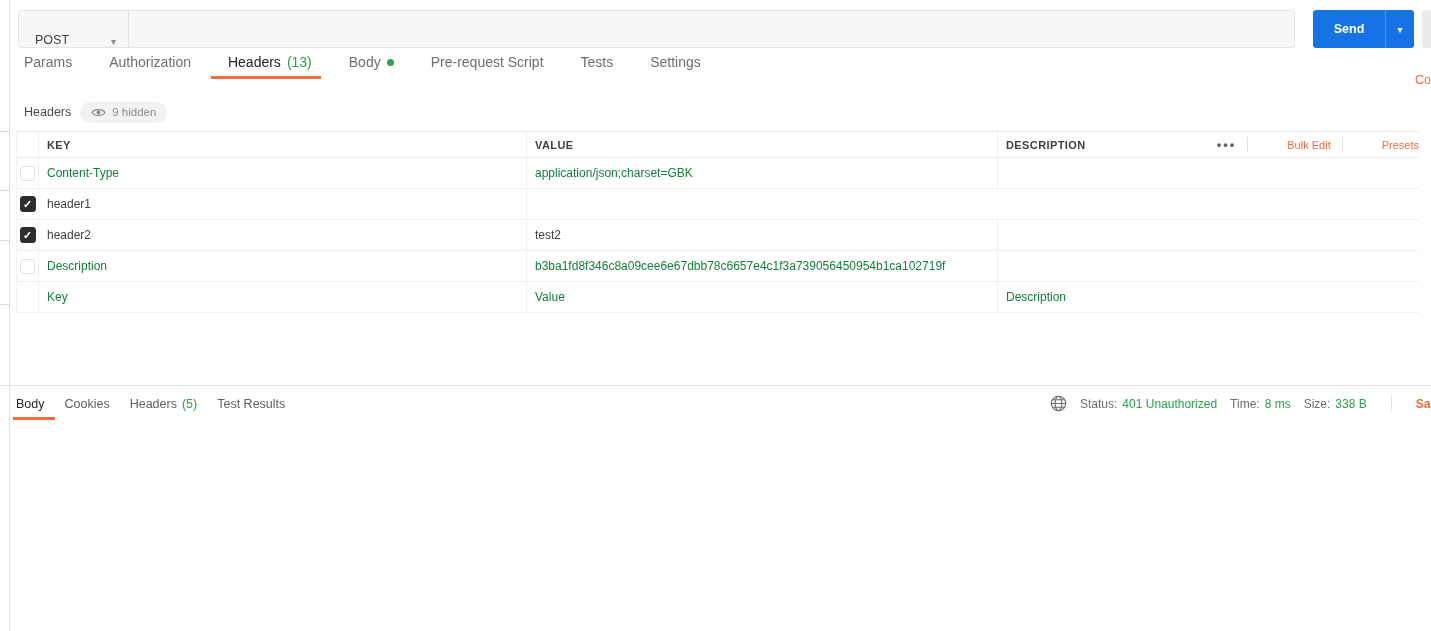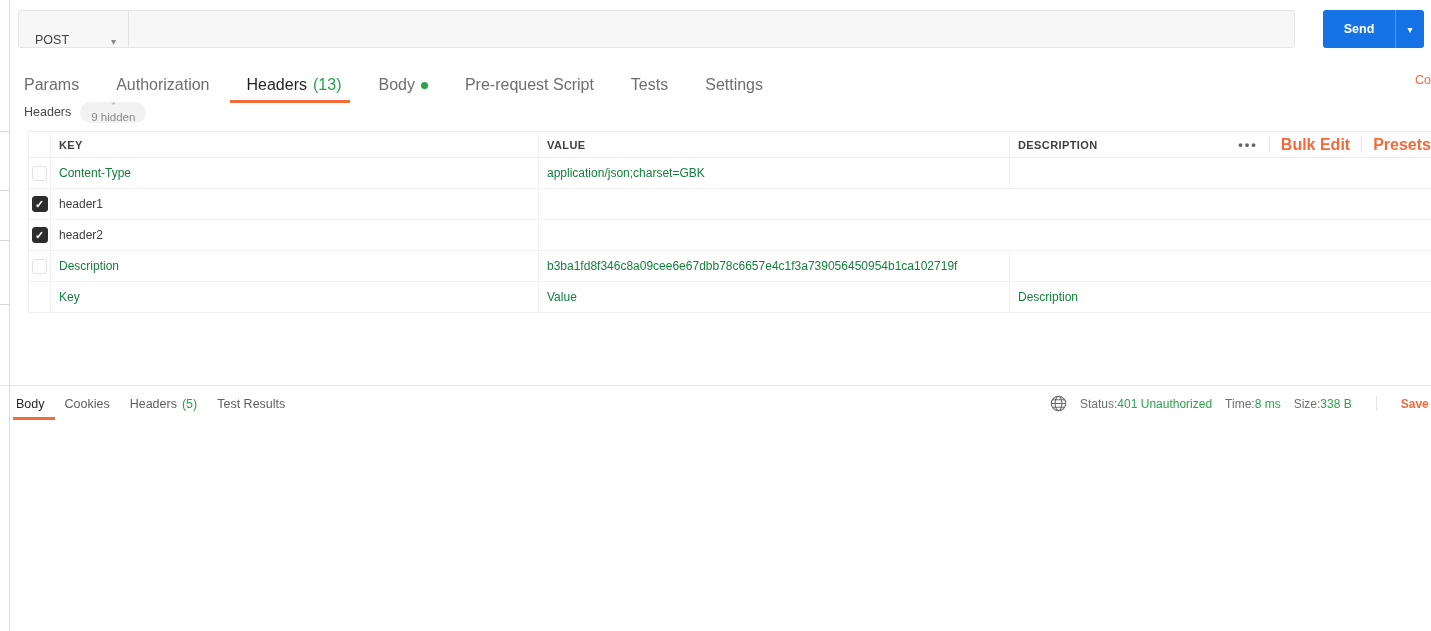--- a/index.html
+++ b/index.html
@@ -9,68 +9,68 @@
   
   .rail { position:absolute; left:9px; top:0; width:1px; height:631px; background:#dcdcdc; }
   .tick { position:absolute; left:0; width:9px; height:1px; background:#d8d8d8; }
 
   
   .row-url { position:absolute; top:10px; left:18px; display:flex; height:38px; }
   .urlbar { display:flex; width:1277px; background:var(--input-bg); border:1px solid #e5e5e5; border-radius:3px; }
   .method { width:110px; display:flex; align-items:flex-end; justify-content:space-between; padding:0 12px 0 16px; border-right:1px solid #e2e2e2; font-size:12.5px; color:#3f3f3f; cursor:pointer; }
   .method .caret { color:#8b8b8b; font-size:10px; }
   .url-field { flex:1; display:flex; align-items:center; padding-left:14px; font-size:12.5px; color:#4d4d4d; }
-  .btn-send { margin-left:28px; width:101px; display:flex; background:var(--blue); border-radius:3px; color:#fff; cursor:pointer; }
+  .btn-send { margin-left:18px; width:101px; display:flex; background:var(--blue); border-radius:3px; color:#fff; cursor:pointer; }
   .btn-send-main { flex:1; display:flex; align-items:center; justify-content:center; font-size:12.5px; font-weight:700; }
   .btn-send-caret { width:29px; display:flex; align-items:center; justify-content:center; border-left:1px solid rgba(255,255,255,.28); font-size:10px; }
   .btn-save-top { margin-left:8px; width:70px; background:#ebebeb; border-radius:3px; display:flex; align-items:center; padding-left:9px; font-size:12.5px; font-weight:600; color:#4d4d4d; overflow:hidden; white-space:nowrap; }
 
   
-  .row-tabs { position:absolute; top:66px; left:24px; height:28px; display:flex; align-items:flex-end; gap:37px; font-size:16px; color:#6e6e6e; }
+  .row-tabs { position:absolute; top:54px; left:24px; height:28px; display:flex; align-items:flex-start; gap:37px; font-size:14px; color:#6e6e6e; }
   .rtab { position:relative; display:flex; align-items:center; gap:6px; cursor:pointer; white-space:nowrap; }
   .rtab .count { color:var(--green); }
   .rtab .dot { width:7px; height:7px; border-radius:50%; background:var(--green); }
   .rtab.active { color:#242424; }
   .rtab.active::after { content:""; position:absolute; left:-17px; right:-9px; bottom:-9px; height:3px; background:var(--orange); }
   .cookies-link { position:absolute; top:73px; left:1415px; font-size:12.5px; color:var(--orange); white-space:nowrap; cursor:pointer; }
 
   
   .subbar { position:absolute; top:101px; left:24px; height:22px; display:flex; align-items:center; gap:9px; }
   .subbar-title { font-size:12.5px; color:#4a4a4a; }
-  .pill { display:flex; align-items:center; gap:6px; background:#f2f2f2; border-radius:11px; height:21px; padding:0 11px; color:#8a8a8a; font-size:11.5px; cursor:pointer;flex-direction:column; }
-
-  
-  .htable { position:absolute; top:131px; left:28px; width:1403px; font-size:12px; }
+  .pill { display:flex; align-items:center; gap:6px; background:#f2f2f2; border-radius:11px; height:21px; padding:0 11px; color:#8a8a8a; font-size:11.5px; cursor:pointer; }
+
+  
+  .htable { position:absolute; top:131px; left:16px; width:1403px; font-size:12px; }
   .trow { display:grid; grid-template-columns:22px 488px 471px 1fr; border-bottom:1px solid #f1f1f1; border-left:1px solid #f1f1f1; height:31px; }
   .trow.head { height:27px; border-top:1px solid #ececec; border-bottom:1px solid #ececec; }
   .cell { display:flex; align-items:center; padding-left:8px; border-right:1px solid #f1f1f1; overflow:hidden; white-space:nowrap; }
   .cell:last-child { border-right:none;text-align:right; }
   .head .cell { font-size:11px; font-weight:700; color:#646464; letter-spacing:.4px; }
   .cell.cb { justify-content:center; padding-left:0; position:relative; }
   .head .cell-desc { justify-content:space-between; padding-right:0; }
   .head-controls { display:flex; align-items:center; white-space:nowrap; }
   .more-dots { color:#666; letter-spacing:2px; font-size:13px; font-weight:700; cursor:pointer; }
   .vsep { width:1px; height:15px; background:#e3e3e3; margin:0 11px; }
-  .link-orange { color:var(--orange); font-weight:700; font-size:16px; letter-spacing:0; cursor:pointer; }
+  .link-orange { color:var(--orange); font-weight:400; font-size:11px; letter-spacing:0; cursor:pointer;margin-left:28px; }
   .checkbox { width:15px; height:15px; border:1px solid #e3e3e3; border-radius:3px; background:#fff; cursor:pointer; }
   .checkbox.checked { width:16px; height:16px; background:#2d2d2d; border-color:#2d2d2d; color:#fff; display:flex; align-items:center; justify-content:center; font-size:11px; font-weight:700; }
   .trow.disabled .cell { color:#a8a8a8; }
   .trow.placeholder .cell { color:#b9b9b9; }
   .trow .cell { color:#3f3f3f; }
   .trow.disabled .cell, .trow.placeholder .cell { color:#15803d; }
 
   
   .resp { position:absolute; top:385px; left:0; right:0; bottom:0; border-top:1px solid #e4e4e4; }
   .resp-tabs { position:relative; height:35px; display:flex; align-items:center; padding-left:16px; gap:20px; font-size:12.5px; color:#5f5f5f; }
   .ptab { position:relative; display:flex; gap:5px; cursor:pointer; white-space:nowrap; }
   .ptab .count { color:var(--green); }
   .ptab.active { color:#262626; }
   .ptab.active::after { content:""; position:absolute; left:-3px; right:-10px; bottom:-9px; height:3px; background:var(--orange); }
   .resp-meta { position:absolute; left:1050px; top:0; height:35px; display:flex; align-items:center; gap:13px; font-size:12px; color:#6f6f6f; white-space:nowrap; }
-  .meta-pair { display:flex; }
+  .meta-pair { display:flex; gap:5px; }
   .meta-val { color:var(--green); }
   .save-resp { color:var(--orange); font-weight:700; }
   svg { display:block; }
 </style>
 </head>
 <body>
 
 <div class="rail"></div>
 <div class="tick" style="top:131px"></div>
 <div class="tick" style="top:190px"></div>
@@ -170,20 +170,21 @@
     </div>
     <div class="cell">header1</div>
     <div class="cell"></div>
   </div>
       <div class="trow">
     <div class="cell cb">
 
       <span class="checkbox checked">✓</span>
     </div>
     <div class="cell">header2</div>
+    <div class="cell">test2</div>
     <div class="cell"></div>
   </div>
       <div class="trow disabled">
     <div class="cell cb">
 
       <span class="checkbox"></span>
     </div>
     <div class="cell">Description</div>
     <div class="cell">b3ba1fd8f346c8a09cee6e67dbb78c6657e4c1f3a739056450954b1ca102719f</div>
     <div class="cell"></div>

